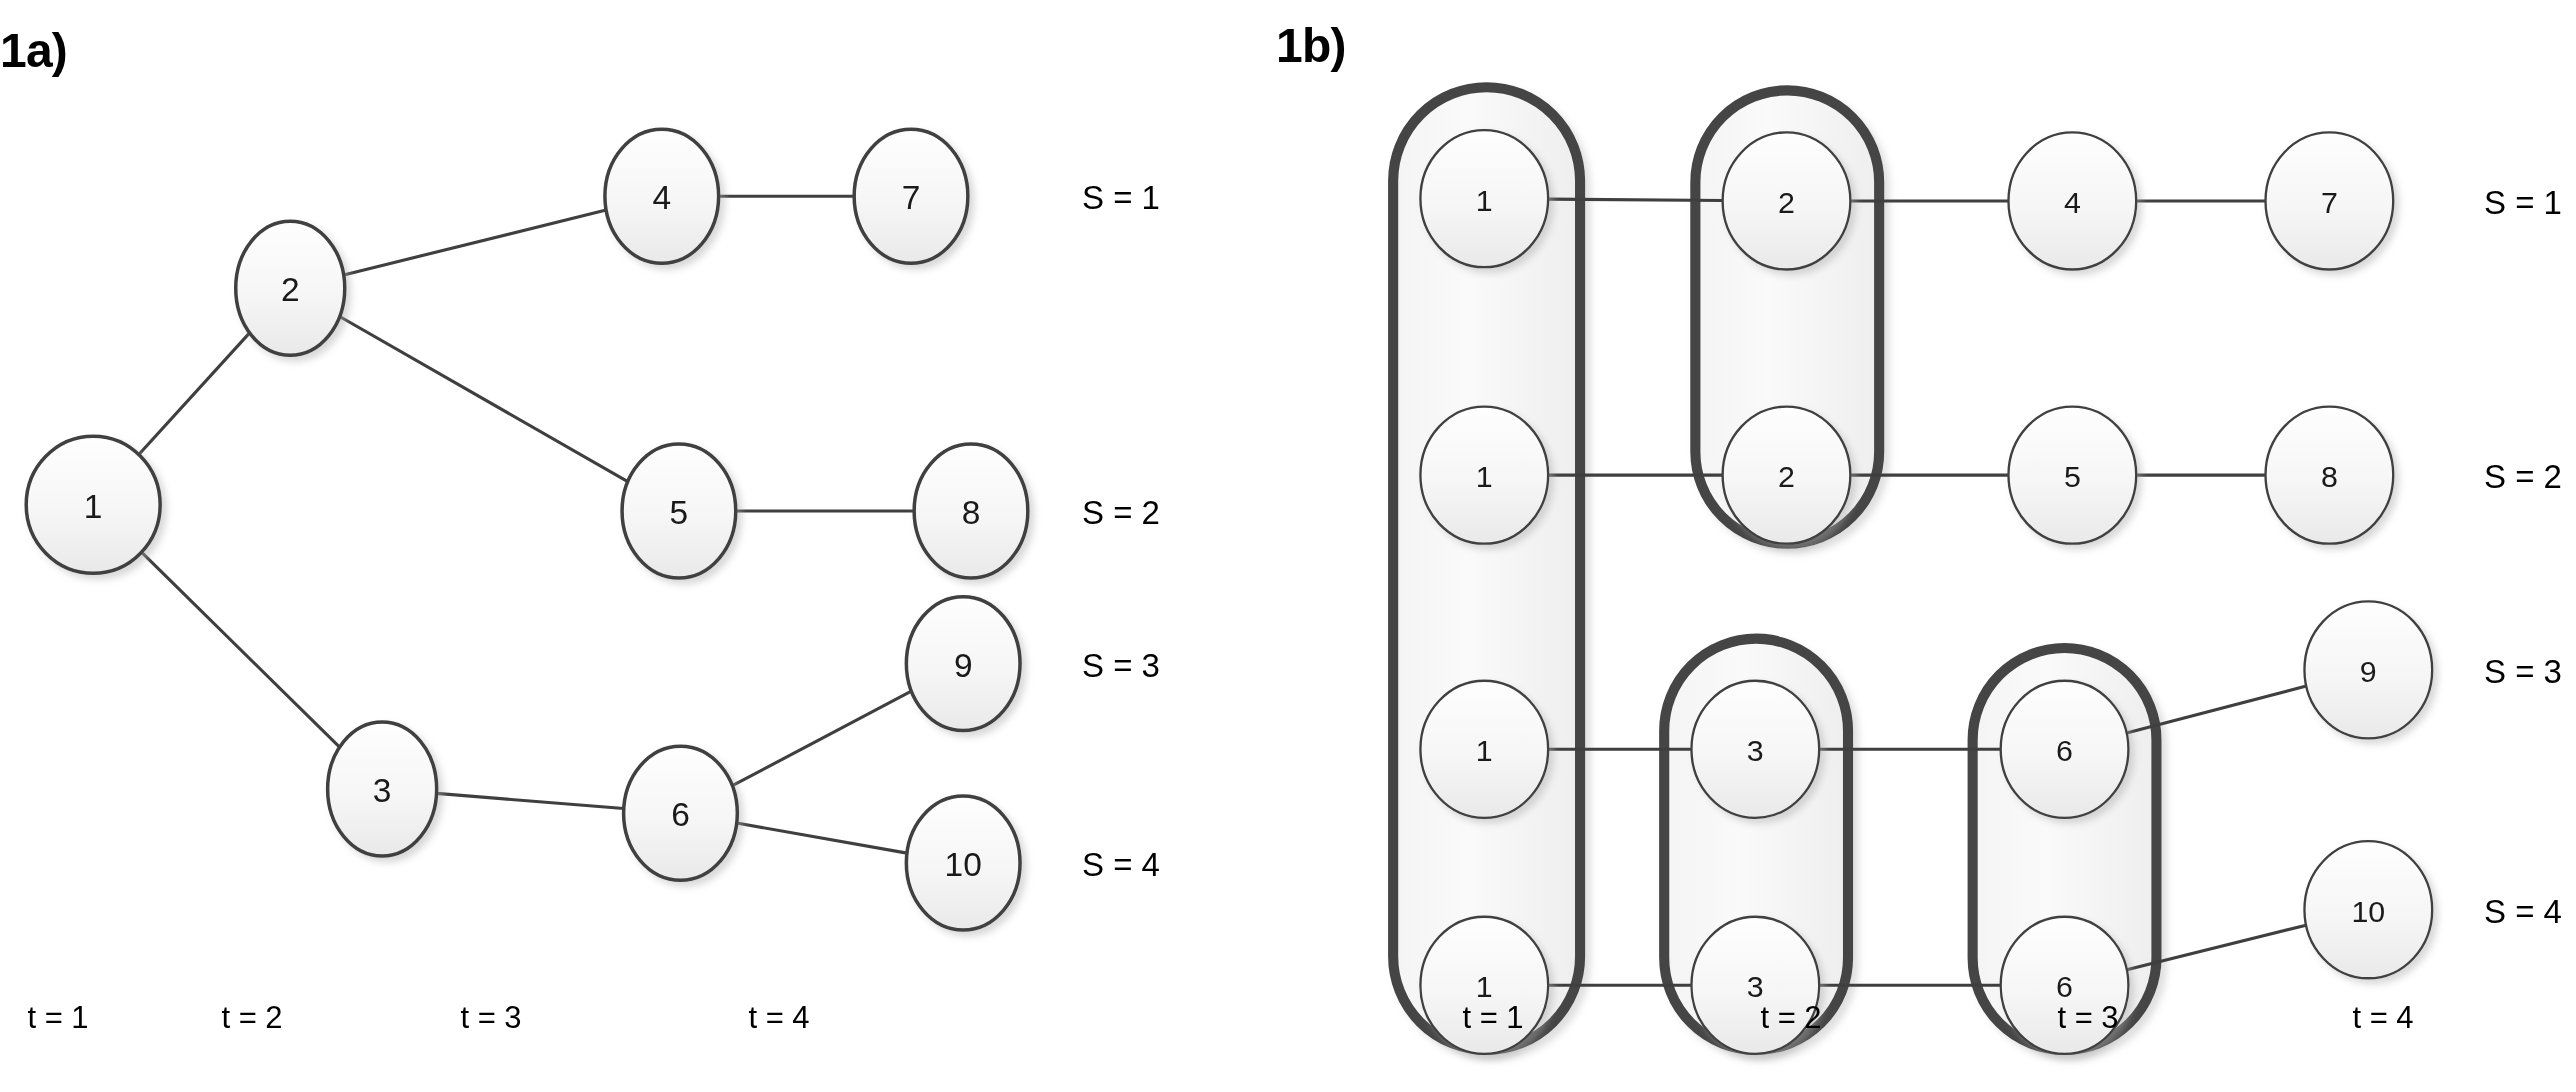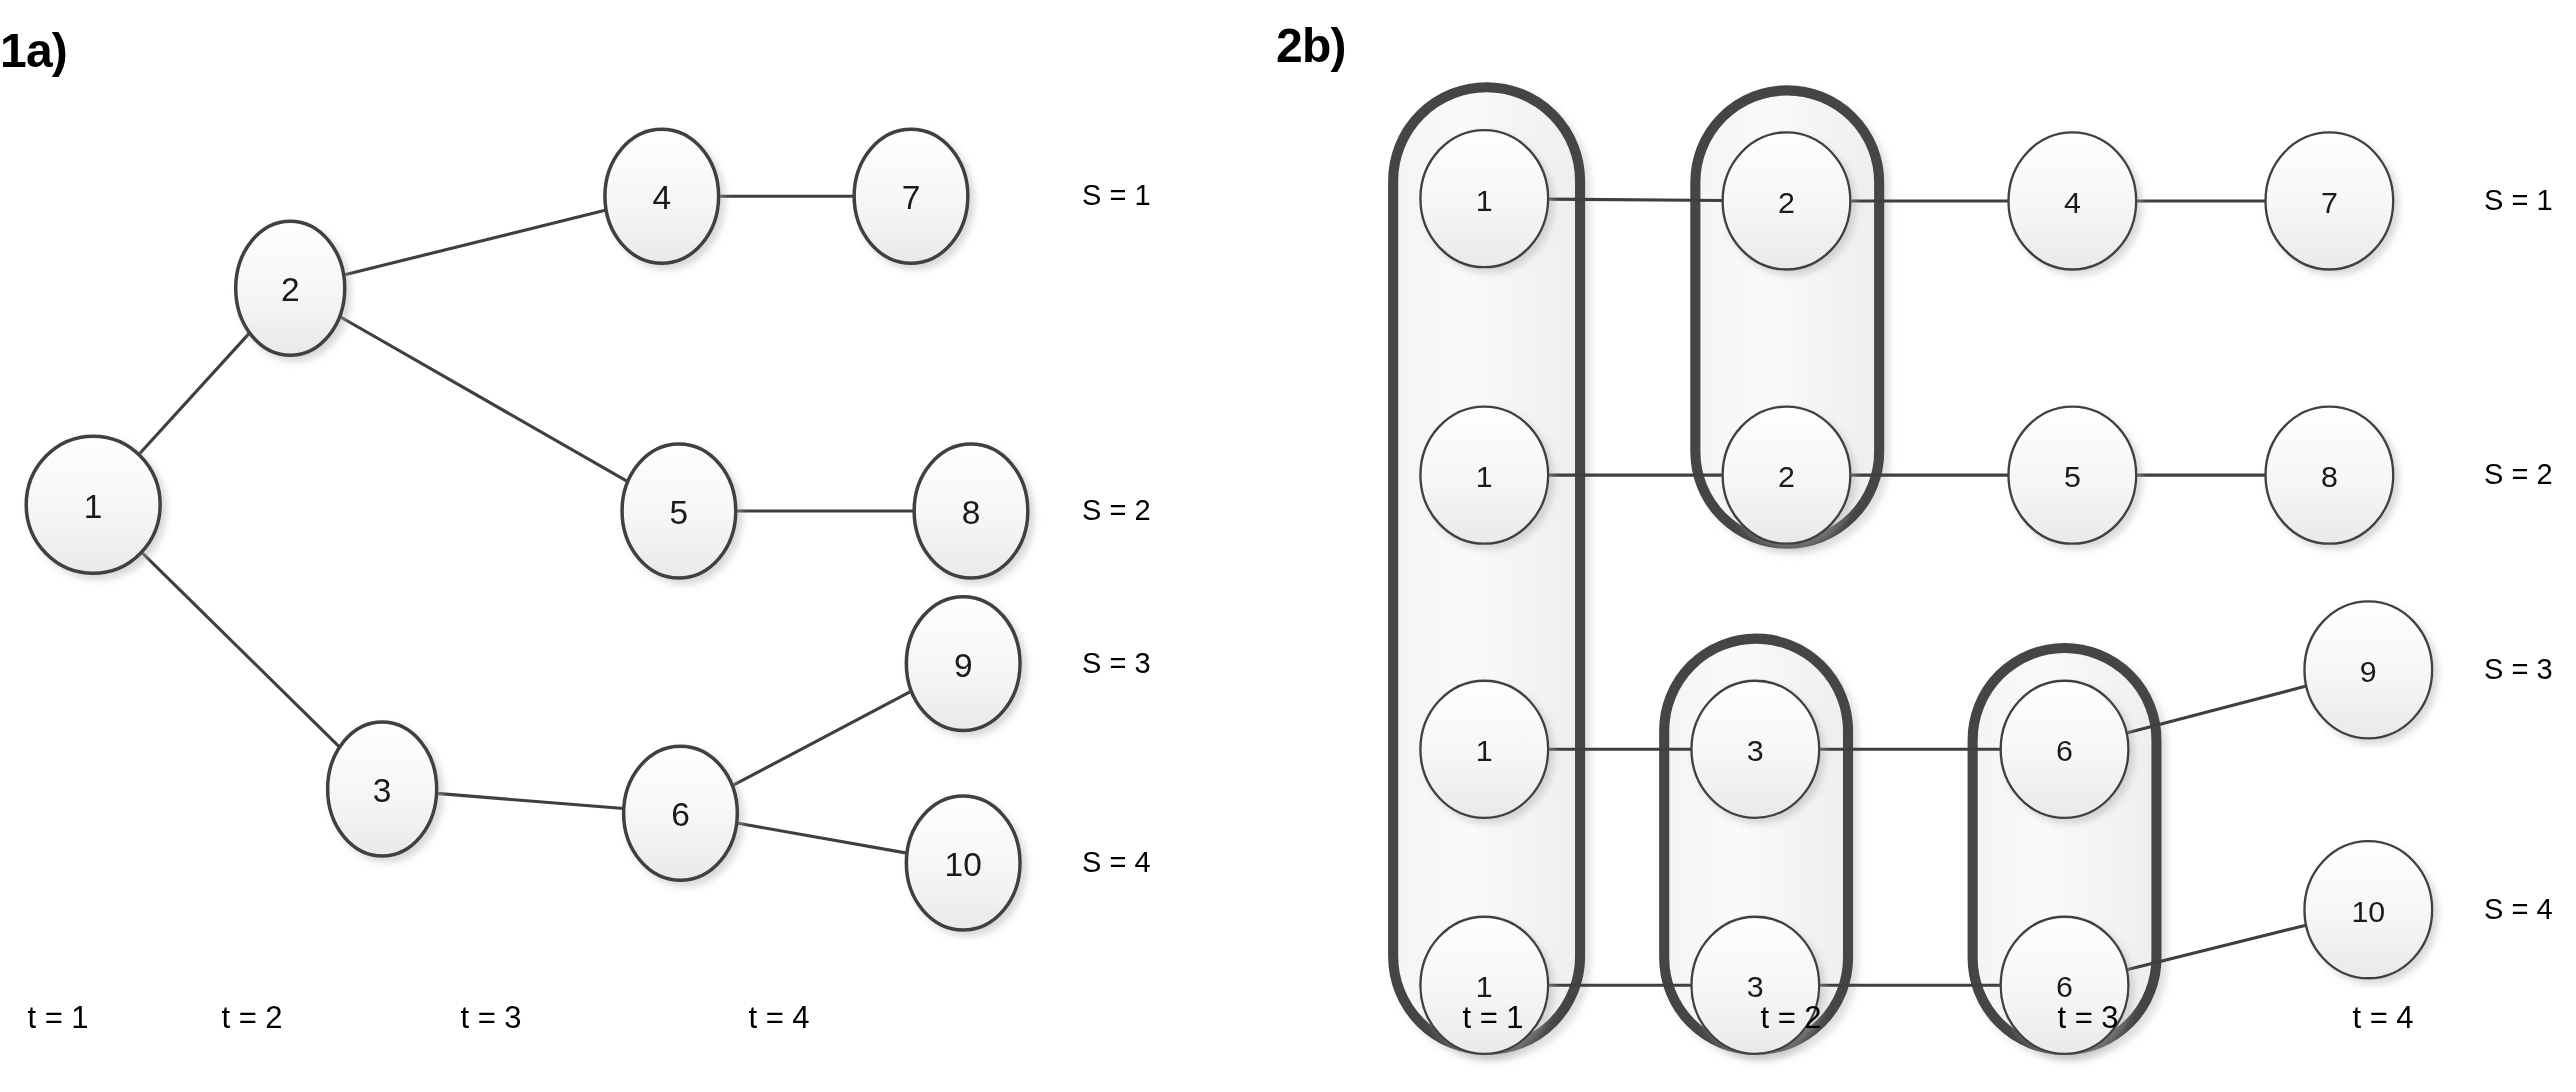--- a/index.html
+++ b/index.html
@@ -26,21 +26,21 @@
 
   .axis-label{
     position:absolute;
     font-size:31px;
     color:#000000;
     white-space:nowrap;
     transform:translateX(-50%);
   }
   .s-label{
     position:absolute;
-    font-size:29px;
+    font-size:33px;
     color:#000000;
     white-space:nowrap;
   }
   .node-text{
     font-size:43px;
     fill:#1a1a1a;
     font-family:"Liberation Sans", sans-serif;
     text-anchor:middle;
     dominant-baseline:central;
   }
@@ -206,21 +206,21 @@
           <text x="3040" y="862" class="node-text small">9</text>
         </g>
         <g>
           <ellipse cx="3040" cy="1168" rx="82" ry="88" fill="url(#nodeGrad)" stroke="#3f3f3f" stroke-width="3" filter="url(#softShadow)"></ellipse>
           <text x="3040" y="1170" class="node-text small">10</text>
         </g>
       </g>
   </svg>
 
   <div class="panel-label" id="label-1a">1a)</div>
-  <div class="panel-label" id="label-1b">2b)</div>
+  <div class="panel-label" id="label-1b">1b)</div>
 
   <div id="html-overlay">
       <div class="s-label" style="left: 1082px; top: 179px;">S = 1</div>
       <div class="s-label" style="left: 1082px; top: 494px;">S = 2</div>
       <div class="s-label" style="left: 1082px; top: 647px;">S = 3</div>
       <div class="s-label" style="left: 1082px; top: 846px;">S = 4</div>
       <div class="s-label" style="left: 2484px; top: 184px;">S = 1</div>
       <div class="s-label" style="left: 2484px; top: 458px;">S = 2</div>
       <div class="s-label" style="left: 2484px; top: 653px;">S = 3</div>
       <div class="s-label" style="left: 2484px; top: 893px;">S = 4</div>

